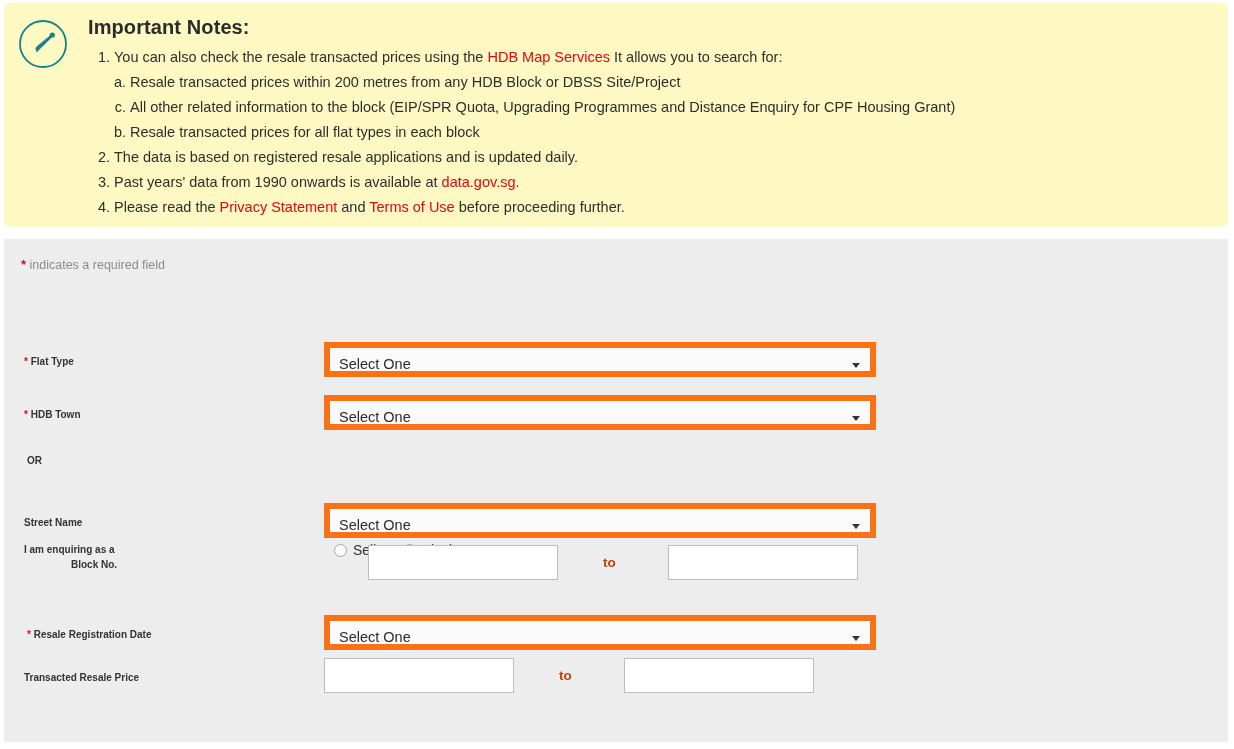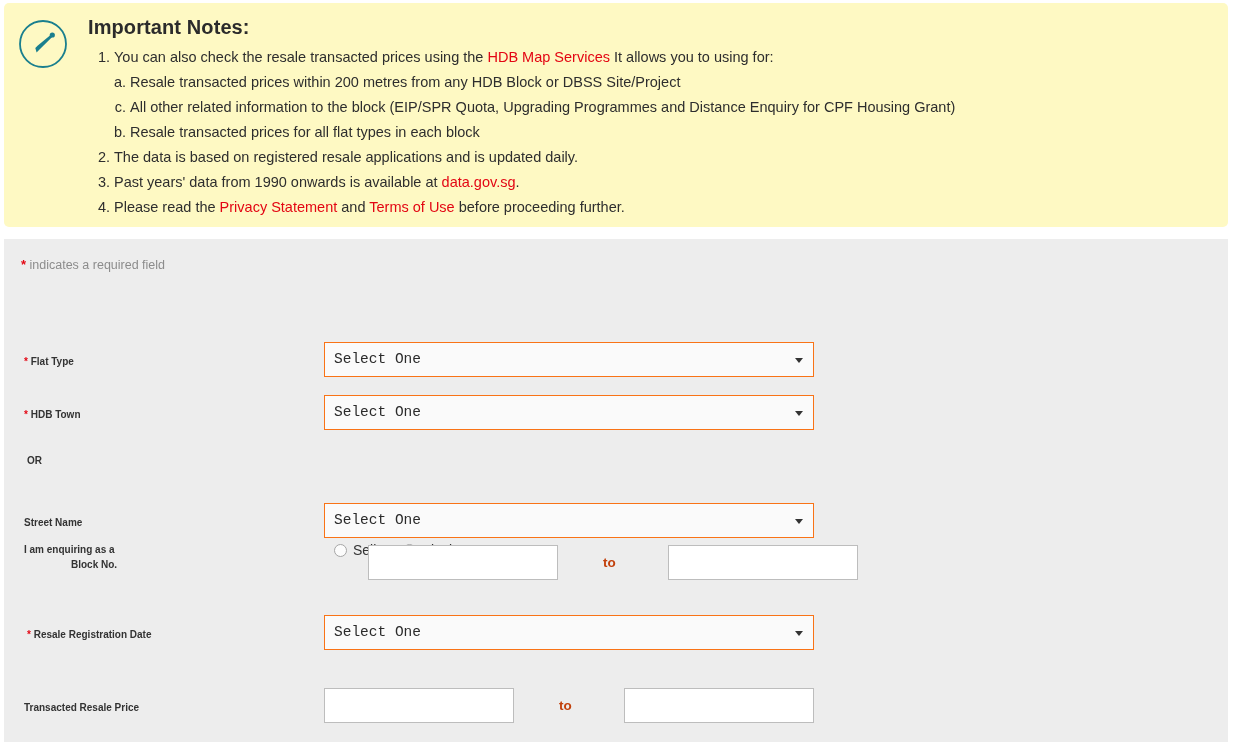--- a/index.html
+++ b/index.html
@@ -153,27 +153,26 @@
     vertical-align: -2px;
     margin-right: 6px;
     box-sizing: border-box;
   }
 
   
   .select-box {
     position: absolute;
     left: 320px;
     top: 0;
-    width: 490px;
+    width: 552px;
     height: 35px;
     background: #fafafa;
-    border: 1px solid #f97316;
+    border: 6px solid #f97316;
     box-sizing: border-box;
     cursor: pointer;
-    font-family: Liberation Mono, monospace;
   }
   .select-box .sel-text {
     position: absolute;
     left: 9px;
     top: 0;
     line-height: 33px;
     font-size: 14.5px;
     color: #2b2b2b;
   }
   .select-box .caret {
@@ -218,21 +217,21 @@
     <svg width="50" height="50" viewBox="0 0 50 50">
       <circle cx="25" cy="25" r="23" fill="none" stroke="#1a7f8e" stroke-width="1.8"></circle>
       <path d="M33.5 15.2 L35.2 16.9 L21.5 30.6 L18.6 33.5 L17.3 29.0 L19.8 26.5 Z" fill="#1a7f8e"></path>
       <circle cx="34.3" cy="16.0" r="2.6" fill="#1a7f8e"></circle>
     </svg>
   </div>
 
   <div class="notes-body">
     <div class="notes-title">Important Notes:</div>
     <ul class="notes-list" id="notes-list">
-        <li><span class="note-num">1.</span><span>You can also check the resale transacted prices using the </span><span class="lnk">HDB Map Services</span><span> It allows you to using for:</span></li>
+        <li><span class="note-num">1.</span><span>You can also check the resale transacted prices using the </span><span class="lnk">HDB Map Services</span><span> It allows you to search for:</span></li>
         <ul class="sub-list">
           <li><span class="sub-num">a.</span><span>Resale transacted prices within 200 metres from any HDB Block or DBSS Site/Project</span></li>
           <li><span class="sub-num">c.</span><span>All other related information to the block (EIP/SPR Quota, Upgrading Programmes and Distance Enquiry for CPF Housing Grant)</span></li>
           <li><span class="sub-num">b.</span><span>Resale transacted prices for all flat types in each block</span></li>
         </ul>
         <li><span class="note-num">2.</span><span>The data is based on registered resale applications and is updated daily.</span></li>
         <li><span class="note-num">3.</span><span>Past years' data from 1990 onwards is available at </span><span class="lnk">data.gov.sg</span><span>.</span></li>
         <li><span class="note-num">4.</span><span>Please read the </span><span class="lnk">Privacy Statement</span><span> and </span><span class="lnk">Terms of Use</span><span> before proceeding further.</span></li>
       </ul>
   </div>
@@ -301,20 +300,20 @@
     <div class="row-label indent">
       <span class="star">*</span>
       <span>Resale Registration Date</span>
     </div>
     <div class="select-box">
       <span class="sel-text">Select One</span>
       <span class="caret"></span>
     </div>
   </div>
 
-  <div class="form-row" style="top:449px;">
+  <div class="form-row" style="top:419px;">
     <div class="row-label">Transacted Resale Price</div>
     <input class="text-input left" type="text" value="" style="">
     <div class="to-label">to</div>
     <input class="text-input right" type="text" value="" style="">
   </div>
 
 </div>
 
 </body></html>

